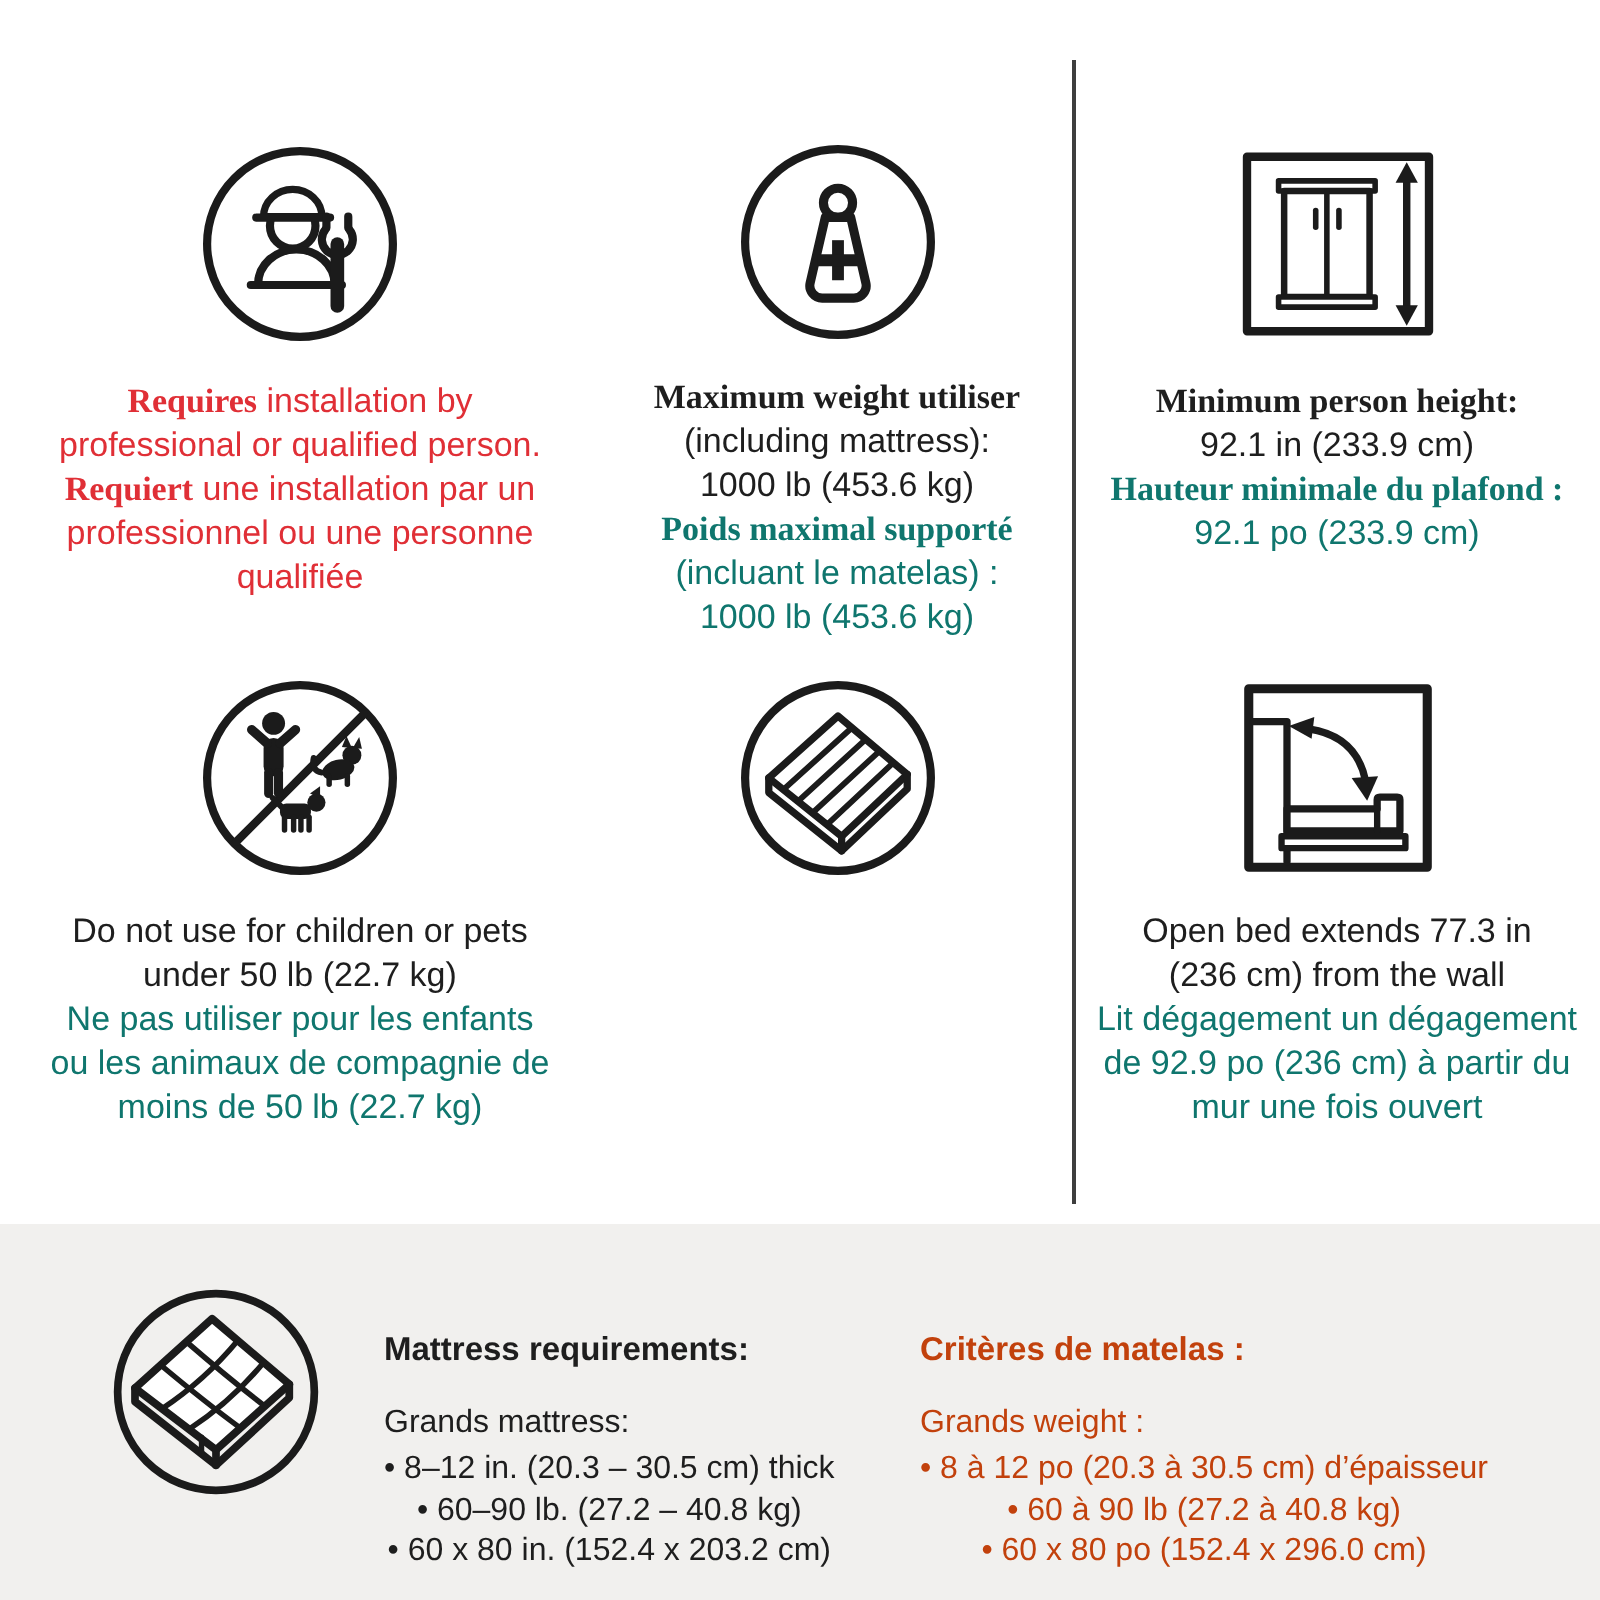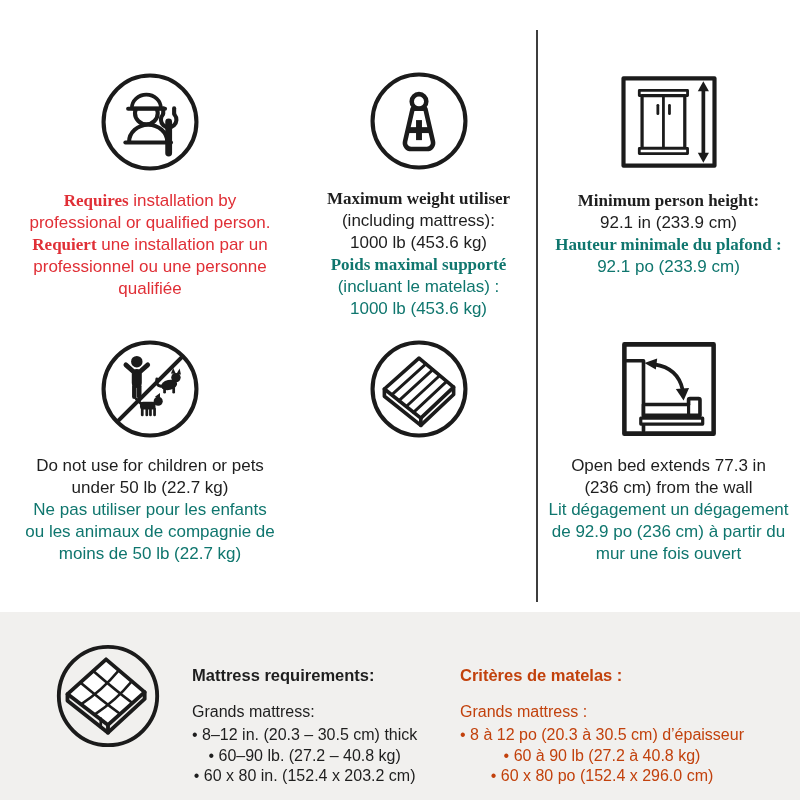--- a/index.html
+++ b/index.html
@@ -216,21 +216,21 @@
       <div class="msub">Grands mattress:</div>
       <ul>
         <li>8–12 in. (20.3 – 30.5 cm) thick</li>
         <li>60–90 lb. (27.2 – 40.8 kg)</li>
         <li>60 x 80 in. (152.4 x 203.2 cm)</li>
       </ul>
     </div>
 
     <div class="mreq fr">
       <div class="mtitle">Critères de matelas :</div>
-      <div class="msub">Grands mattress :</div>
+      <div class="msub">Grands weight :</div>
       <ul>
         <li>8 à 12 po (20.3 à 30.5 cm) d’épaisseur</li>
         <li>60 à 90 lb (27.2 à 40.8 kg)</li>
         <li>60 x 80 po (152.4 x 296.0 cm)</li>
       </ul>
     </div>
   </div>
 
 </div>
 

